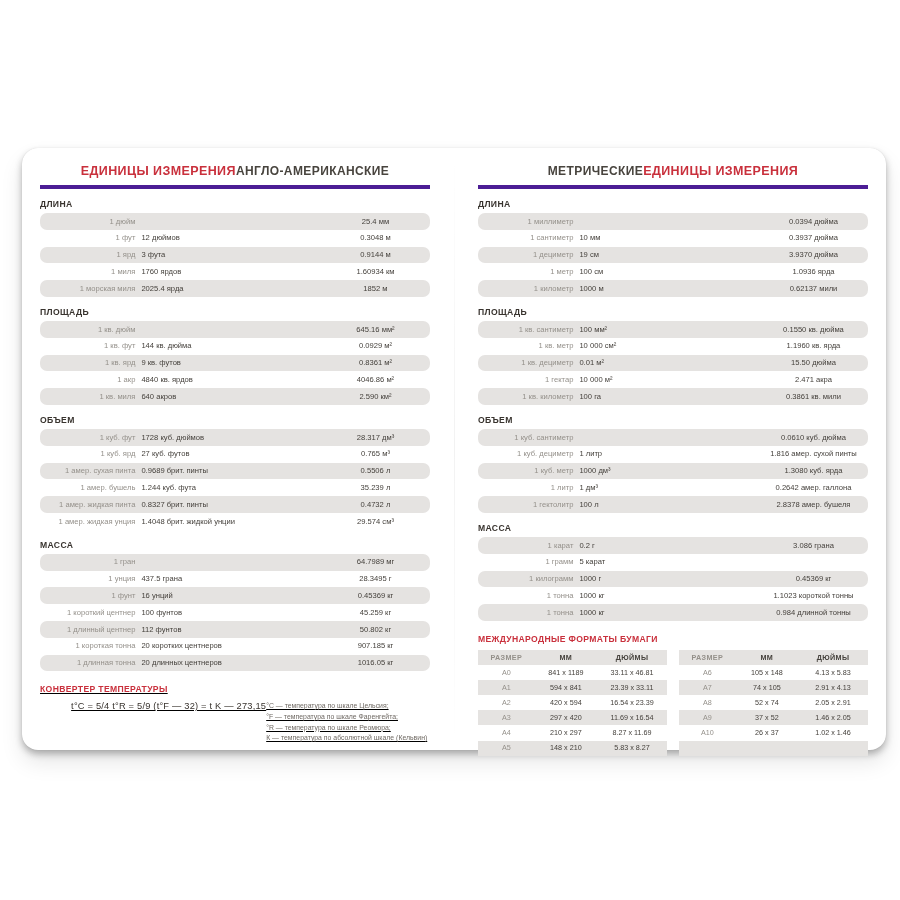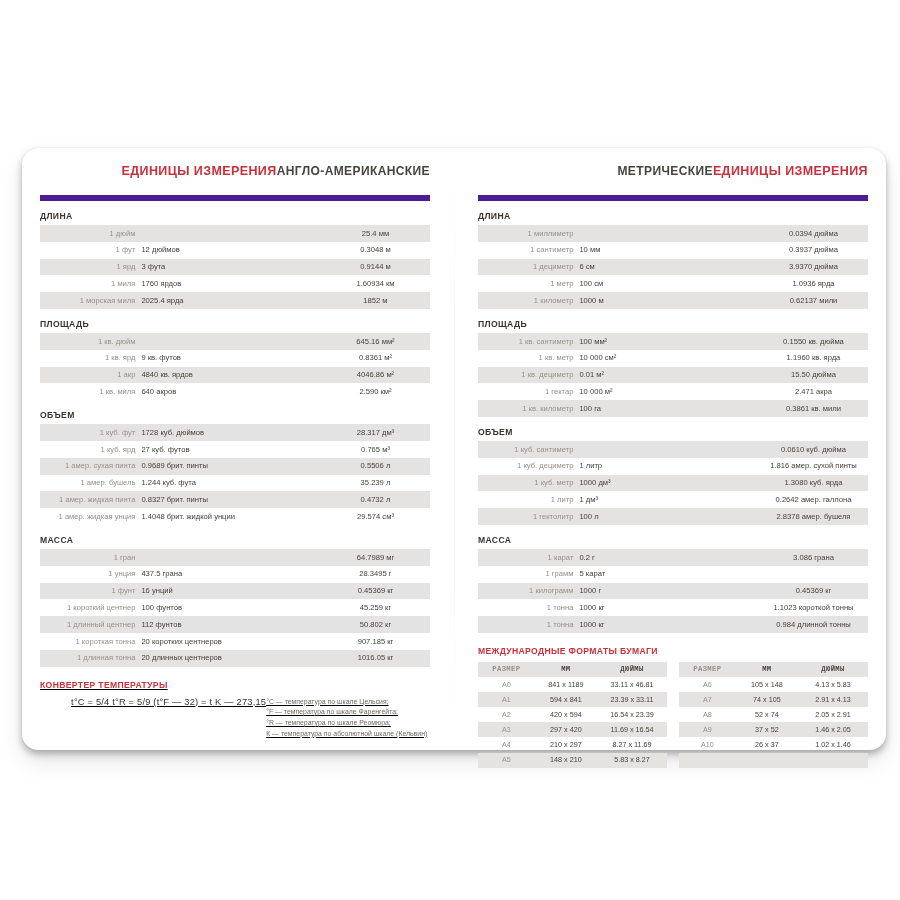--- a/index.html
+++ b/index.html
@@ -13,52 +13,52 @@
     background:#ffffff;border-radius:16px;display:flex;
     box-shadow:0 4px 7px rgba(0,0,0,.28), 0 12px 22px rgba(0,0,0,.10), 0 0 1px rgba(0,0,0,.15);
   }
   .spread::after{ 
     content:"";position:absolute;left:50%;top:6px;bottom:6px;width:1px;
     background:linear-gradient(rgba(0,0,0,0), rgba(0,0,0,.05), rgba(0,0,0,0));
   }
   .page{width:50%;box-sizing:border-box;padding:14px 24px 0 18px;}
   .page.rightpg{padding:14px 18px 0 24px;}
   .page-head{
-    display:flex;justify-content:flex-end;align-items:baseline;
-    border-bottom:6px solid #4c1d95;padding-bottom:17px;margin-top:2px;
+    display:flex;justify-content:center;align-items:baseline;
+    border-bottom:4px solid #4c1d95;padding-bottom:7px;margin-top:2px;
   }
   .ttl{color:#c9303c;font-weight:bold;font-size:12.5px;letter-spacing:.4px;}
   .sub{color:#48443e;font-weight:bold;font-size:12px;letter-spacing:.4px;}
   .sec-h{
     font-size:8.6px;font-weight:bold;color:#38332e;letter-spacing:.35px;margin:0 0 4px 0;
   }
   .sec-h.red{color:#c9303c;}
   .section{margin-top:10px;}
   .rows{display:block;}
   .row{
     display:grid;grid-template-columns:26% 44% 30%;height:16.8px;align-items:center;
-    font-size:7.6px;line-height:1;
+    font-size:7.6px;line-height:1;border-radius:7px;
   }
   .rows .row:nth-child(odd){background:#e5e3e1;}
   .c1{text-align:right;padding-right:6px;color:#94908a;}
   .c2{text-align:left;color:#45413c;}
   .c3{text-align:center;padding-left:8px;color:#45413c;}
   .temp{margin-top:13px;text-decoration:underline;}
   .temp-body{display:flex;margin-top:7px;}
   .formula{flex:0 0 58%;font-size:9.3px;color:#38332e;letter-spacing:.2px;text-align:right;}
   .legend{flex:1;font-size:6.9px;color:#6e6862;line-height:1.55;}
   .paper{margin-top:13px;}
   .paper-tables{display:flex;gap:12px;margin-top:6px;}
   .ptable{flex:1;}
   .prow{
     display:grid;grid-template-columns:30% 33% 37%;height:15.1px;align-items:center;
     font-size:7.2px;text-align:center;line-height:1;
   }
   .ptable .prow:nth-child(odd){background:#e5e3e1;}
-  .prow.phead{font-weight:bold;color:#6e6862;letter-spacing:.4px;font-family:Liberation Mono, monospace;}
+  .prow.phead{font-weight:bold;color:#6e6862;letter-spacing:.4px;}
   .prow .pc1{color:#94908a;}
   .prow .pc2,.prow .pc3{color:#45413c;}
 </style>
 </head>
 <body>
 
 <div class="spread">
 
   <div class="page leftpg">
     <div class="page-head">
@@ -98,20 +98,25 @@
         </div>
         <div class="section">
           <div class="sec-h">ПЛОЩАДЬ</div>
           <div class="rows">
             <div class="row">
               <span class="c1">1 кв. дюйм</span>
               <span class="c2"></span>
               <span class="c3">645.16 мм²</span>
             </div>
             <div class="row">
+              <span class="c1">1 кв. фут</span>
+              <span class="c2">144 кв. дюйма</span>
+              <span class="c3">0.0929 м²</span>
+            </div>
+            <div class="row">
               <span class="c1">1 кв. ярд</span>
               <span class="c2">9 кв. футов</span>
               <span class="c3">0.8361 м²</span>
             </div>
             <div class="row">
               <span class="c1">1 акр</span>
               <span class="c2">4840 кв. ярдов</span>
               <span class="c3">4046.86 м²</span>
             </div>
             <div class="row">
@@ -225,21 +230,21 @@
               <span class="c2"></span>
               <span class="c3">0.0394 дюйма</span>
             </div>
             <div class="row">
               <span class="c1">1 сантиметр</span>
               <span class="c2">10 мм</span>
               <span class="c3">0.3937 дюйма</span>
             </div>
             <div class="row">
               <span class="c1">1 дециметр</span>
-              <span class="c2">6 см</span>
+              <span class="c2">19 см</span>
               <span class="c3">3.9370 дюйма</span>
             </div>
             <div class="row">
               <span class="c1">1 метр</span>
               <span class="c2">100 см</span>
               <span class="c3">1.0936 ярда</span>
             </div>
             <div class="row">
               <span class="c1">1 километр</span>
               <span class="c2">1000 м</span>

